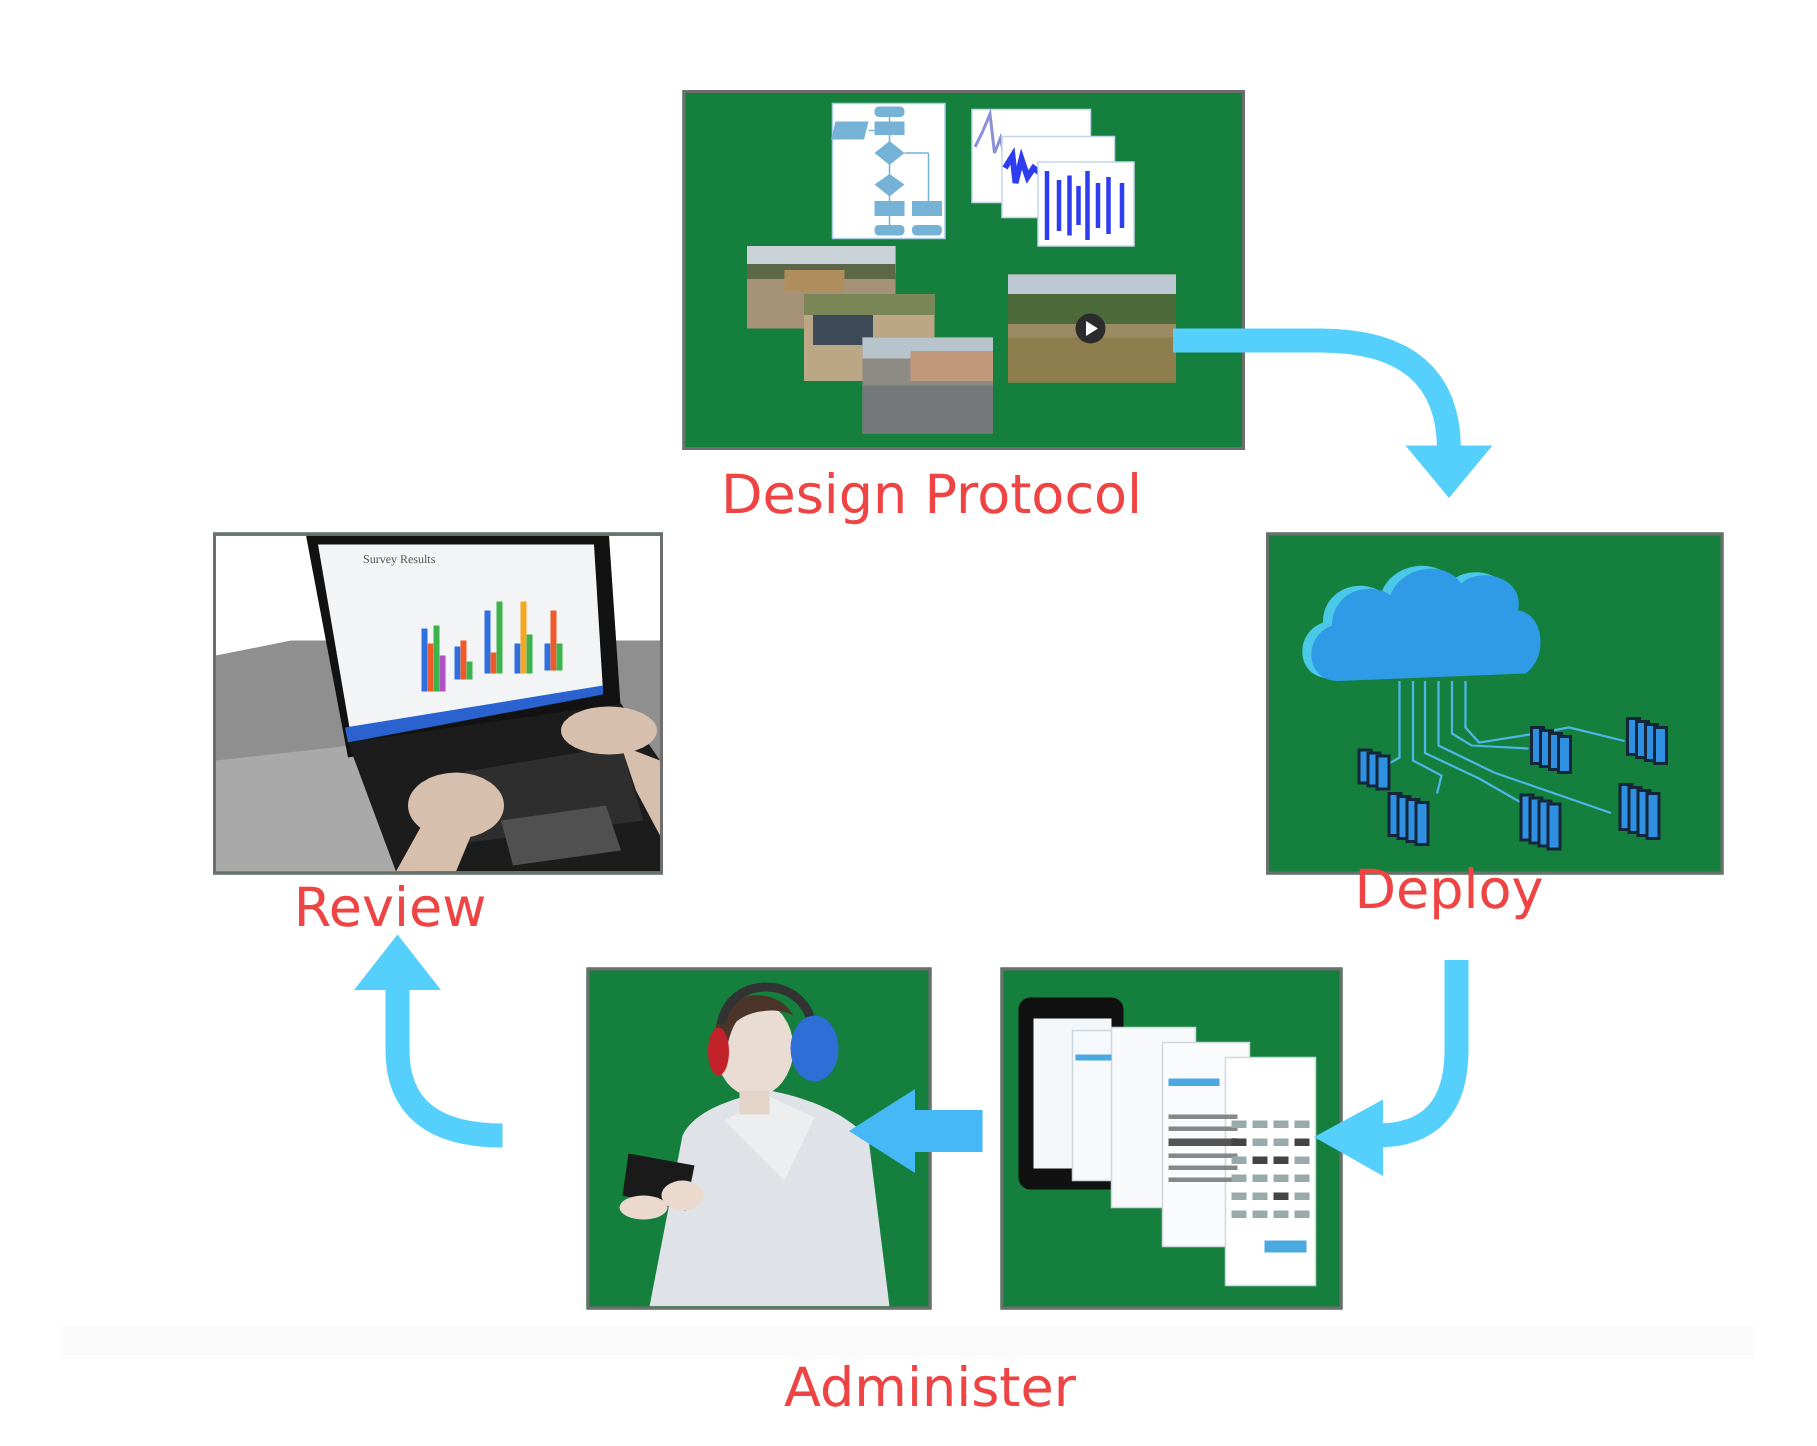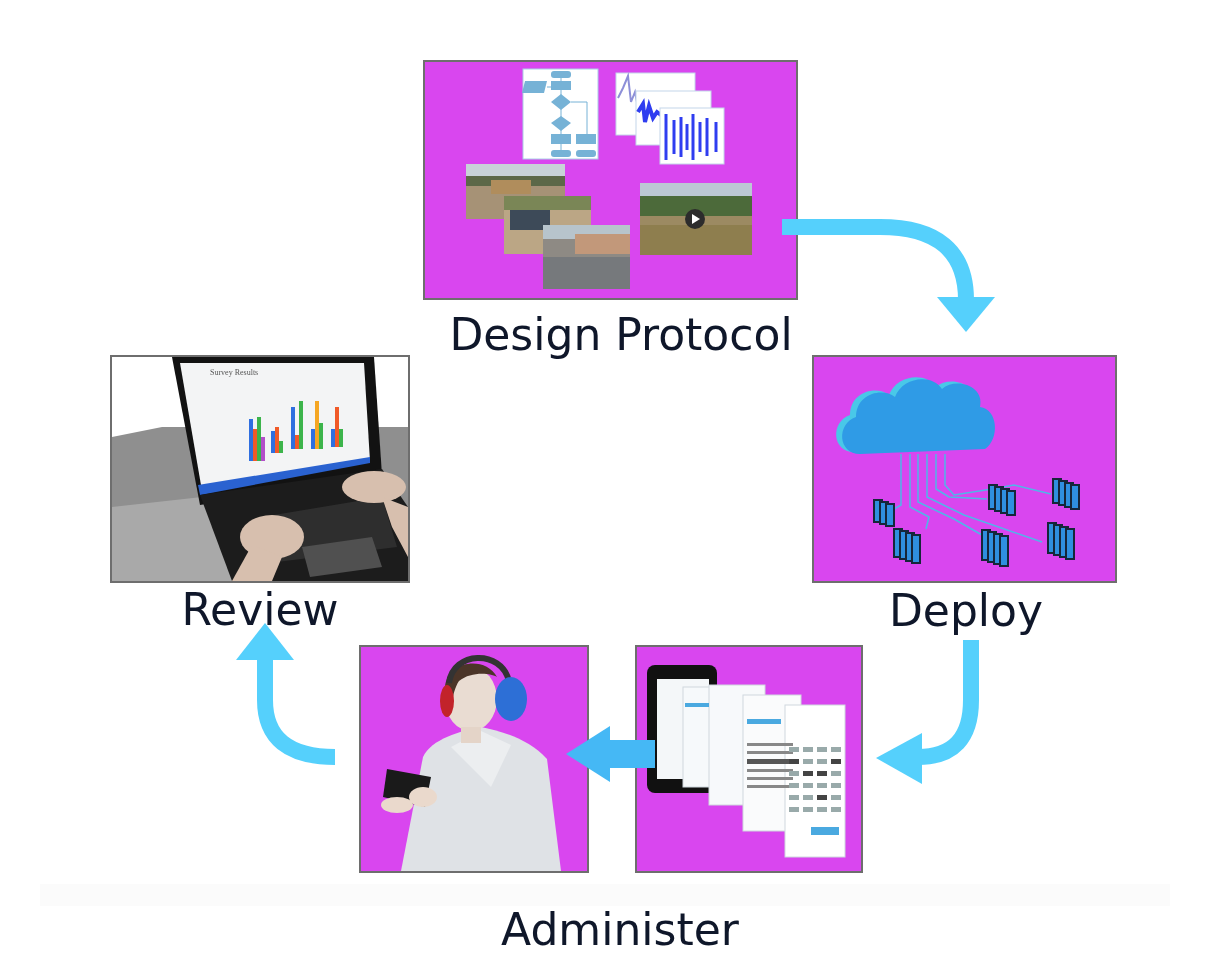--- a/index.html
+++ b/index.html
@@ -1,20 +1,20 @@
 <!DOCTYPE html>
 <html><head>
 <meta charset="utf-8">
 <style>
   html, body { margin: 0; padding: 0; background: #ffffff; }
   body { width: 1211px; height: 964px; position: relative; overflow: hidden;
          font-family: "DejaVu Sans", sans-serif; }
   .frame { position: absolute; box-sizing: border-box; border: 2px solid #6e6e6e;
-           background: #d946ef; overflow: hidden; }
-  .label { position: absolute; color: #0f172a; font-size: 44px; line-height: 1;
+           background: #15803d; overflow: hidden; margin-left: 32px; }
+  .label { position: absolute; color: #ef4444; font-size: 36px; line-height: 1;
            white-space: nowrap; transform: translateX(-50%); }
   svg { display: block; }
   .arrows { position: absolute; left: 0; top: 0; pointer-events: none; }
   .footer-band { position: absolute; left: 40px; top: 884px; width: 1130px; height: 22px;
                  background: #fbfbfb; }
 </style>
 </head>
 <body>
 
 <div class="frame" style="left:423px; top:60px; width:375px; height:240px;">
@@ -117,21 +117,21 @@
           <rect x="251" y="126" width="8" height="24"></rect>
           <rect x="257" y="128" width="8" height="24"></rect>
         <rect x="234" y="166" width="8" height="30"></rect>
           <rect x="240" y="168" width="8" height="30"></rect>
           <rect x="246" y="170" width="8" height="30"></rect>
           <rect x="252" y="172" width="8" height="30"></rect>
       </g>
     </g>
   </svg>
 </div>
-<div class="label" style="left:966px; top:589px;">Deploy</div>
+<div class="label" style="left:966px; top:576px;">Deploy</div>
 
 <div class="frame" style="left:635px; top:645px; width:228px; height:228px;">
   <svg width="224" height="224" viewBox="0 0 224 224">
     <g>
       <rect x="10" y="18" width="70" height="128" rx="8" fill="#111"></rect>
       <rect x="20" y="32" width="52" height="100" fill="#f4f7f9"></rect>
     </g>
     <g stroke="#cfd8de" stroke-width="1">
       <rect x="46" y="40" width="50" height="100" fill="#f6f9fb"></rect>
       <rect x="72" y="38" width="56" height="120" fill="#f7f9fb"></rect>

